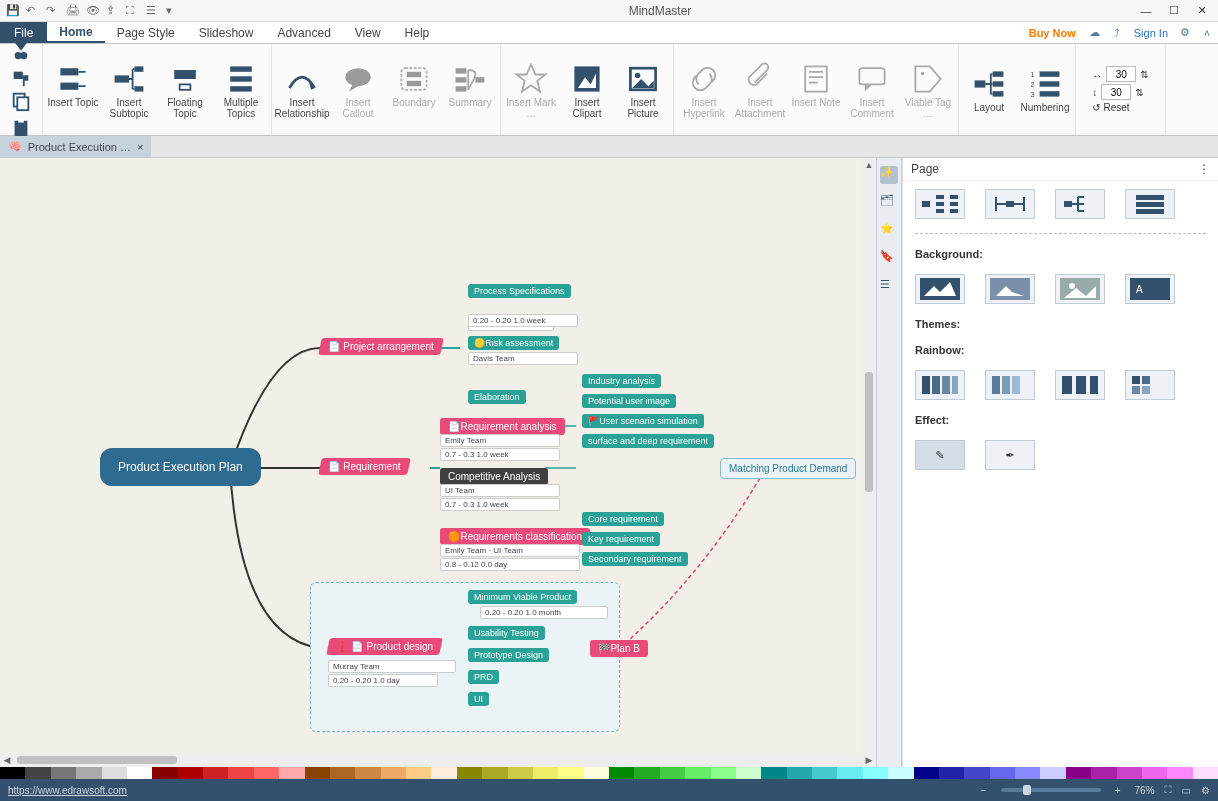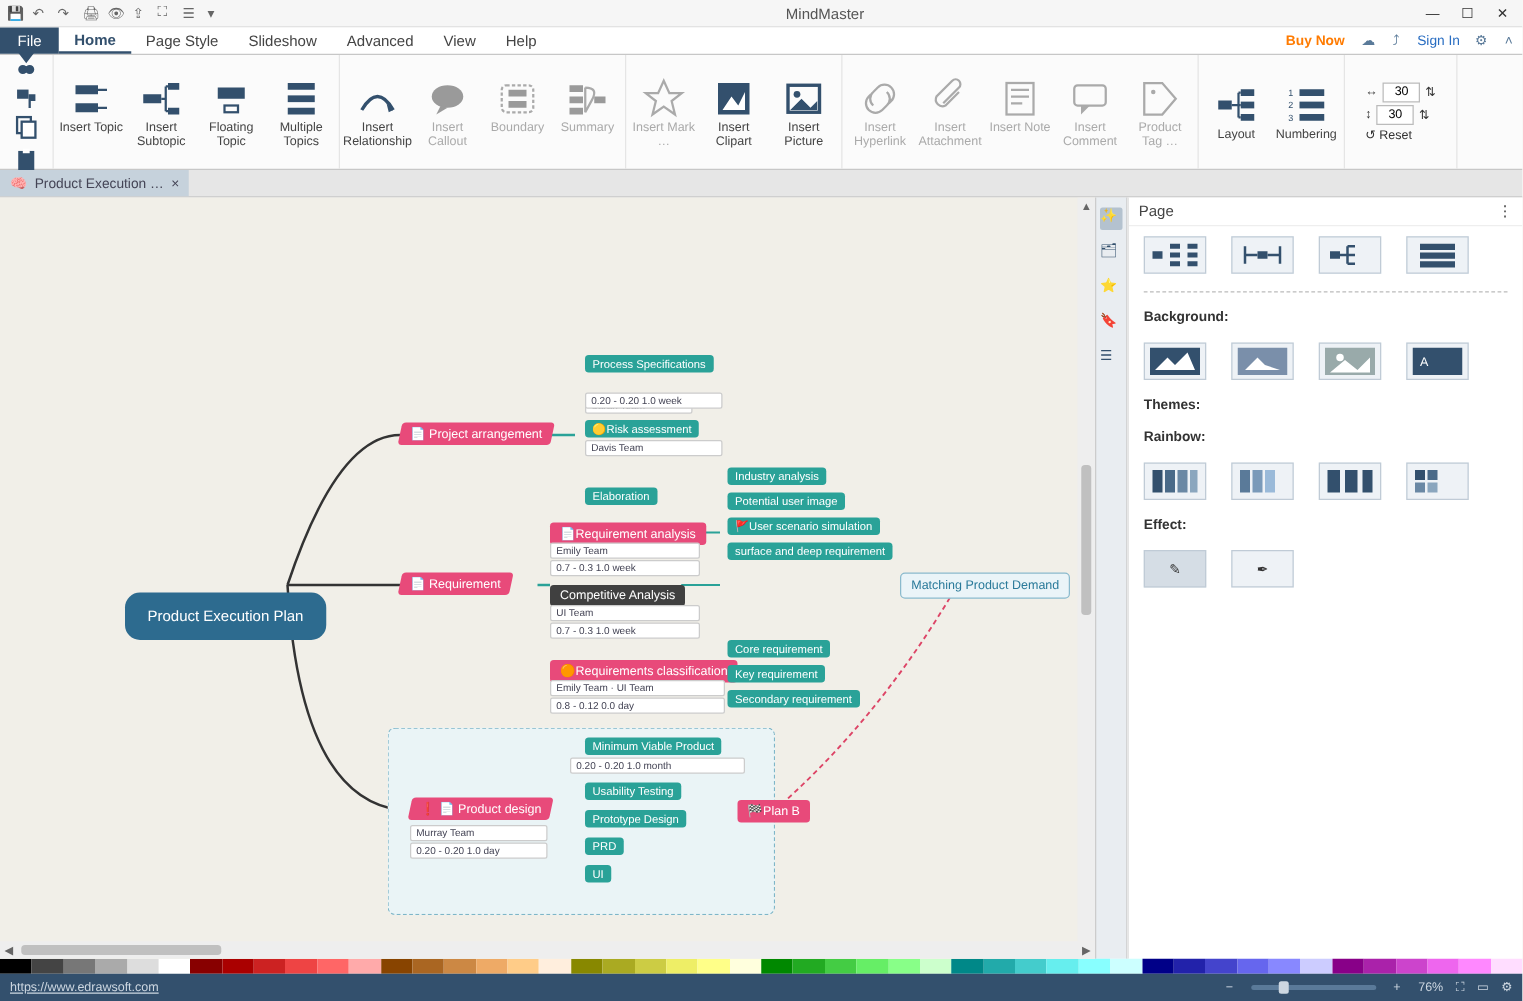--- a/index.html
+++ b/index.html
@@ -316,21 +316,21 @@
           </div>
         <div class="lbl">Insert Comment</div>
       </div>
       <div class="ribbon-btn disabled">
         <div class="ic">
             <svg viewBox="0 0 40 40">
               <polygon points="6,6 22,6 34,20 22,34 6,34" fill="none" stroke="#aaa" stroke-width="2"></polygon>
               <circle cx="14" cy="14" r="2" fill="#aaa"></circle>
             </svg>
           </div>
-        <div class="lbl">Product Tag …</div>
+        <div class="lbl">Viable Tag …</div>
       </div>
     </div>
   </div>
 
   <div class="ribbon-group">
     <div class="ribbon-btns">
       <div class="ribbon-btn">
         <div class="ic">
             <svg viewBox="0 0 40 40">
               <rect x="4" y="16" width="12" height="8" class="ic-sq"></rect>
@@ -391,21 +391,21 @@
         <path d="M230 310 Q 270 190 320 190" stroke="#333" stroke-width="2" fill="none"></path>
         <path d="M230 310 Q 270 310 320 310" stroke="#333" stroke-width="2" fill="none"></path>
         <path d="M230 310 Q 240 480 320 490" stroke="#333" stroke-width="2" fill="none"></path>
         <path d="M430 190 H460" stroke="#2aa298" stroke-width="2" fill="none"></path>
         <path d="M430 310 H440" stroke="#2aa298" stroke-width="2" fill="none"></path>
         <path d="M545 268 H576 M545 310 H576 M545 378 H576" stroke="#2aa298" stroke-width="1.5" fill="none"></path>
         <path d="M430 490 H458 M458 440 V548 M458 440h10 M458 462h10 M458 484h10 M458 506h10 M458 528h10" stroke="#333" stroke-width="1.5" fill="none"></path>
         <path d="M620 490 Q 700 420 760 320" stroke="#d46" stroke-width="1.5" fill="none" stroke-dasharray="4 3"></path>
       </svg>
 
-      <div class="node central" style="left:100px;top:316px">Product Execution Plan</div>
+      <div class="node central" style="left:100px;top:290px">Product Execution Plan</div>
 
       <div class="node pink" style="left:320px;top:180px;transform:skewX(-12deg)">
           <span style="transform:skewX(12deg)">📄 <span>Project arrangement</span></span>
         </div>
       <div class="node teal" style="left:468px;top:126px">Process Specifications</div>
       <div class="subinfo" style="left:468px;top:160px;width:86px">Sarah Team</div>
       <div class="subinfo" style="left:468px;top:156px;width:110px">0.20 - 0.20   1.0 week</div>
       <div class="node teal" style="left:468px;top:178px">🟡 <span>Risk assessment</span></div>
       <div class="subinfo" style="left:468px;top:194px;width:110px">Davis Team</div>
       <div class="node teal" style="left:468px;top:232px">Elaboration</div>
@@ -431,24 +431,24 @@
       <div class="subinfo" style="left:440px;top:386px;width:140px">Emily Team · UI Team</div>
       <div class="subinfo" style="left:440px;top:400px;width:140px">0.8 - 0.12   0.0 day</div>
       <div class="node teal" style="left:582px;top:354px">Core requirement</div>
       <div class="node teal" style="left:582px;top:374px">Key requirement</div>
       <div class="node teal" style="left:582px;top:394px">Secondary requirement</div>
 
       <div class="callout" style="left:310px;top:424px;width:310px;height:150px"></div>
       <div class="node pink" style="left:328px;top:480px;transform:skewX(-12deg)">
           <span style="transform:skewX(12deg)">❗ 📄 <span>Product design</span></span>
         </div>
-      <div class="subinfo" style="left:328px;top:502px;width:110px">Murray Team</div>
+      <div class="subinfo" style="left:328px;top:502px;width:128px">Murray Team</div>
       <div class="subinfo" style="left:328px;top:516px;width:110px">0.20 - 0.20   1.0 day</div>
       <div class="node teal" style="left:468px;top:432px">Minimum Viable Product</div>
-      <div class="subinfo" style="left:456px;top:448px;width:140px">0.20 - 0.20   1.0 month</div>
+      <div class="subinfo" style="left:480px;top:448px;width:128px">0.20 - 0.20   1.0 month</div>
       <div class="node teal" style="left:468px;top:468px">Usability Testing</div>
       <div class="node teal" style="left:468px;top:490px">Prototype Design</div>
       <div class="node teal" style="left:468px;top:512px">PRD</div>
       <div class="node teal" style="left:468px;top:534px">UI</div>
       <div class="node pink" style="left:590px;top:482px">🏁 <span>Plan B</span></div>
 
       <div style="position:absolute;left:720px;top:300px;background:#eaf4f8;border:1px solid #8abacd;color:#2a7a9a;padding:4px 8px;border-radius:4px;font-size:10px">Matching Product Demand</div>
 
       <div class="scroll-y">
         <div class="scroll-arrow">▲</div>

